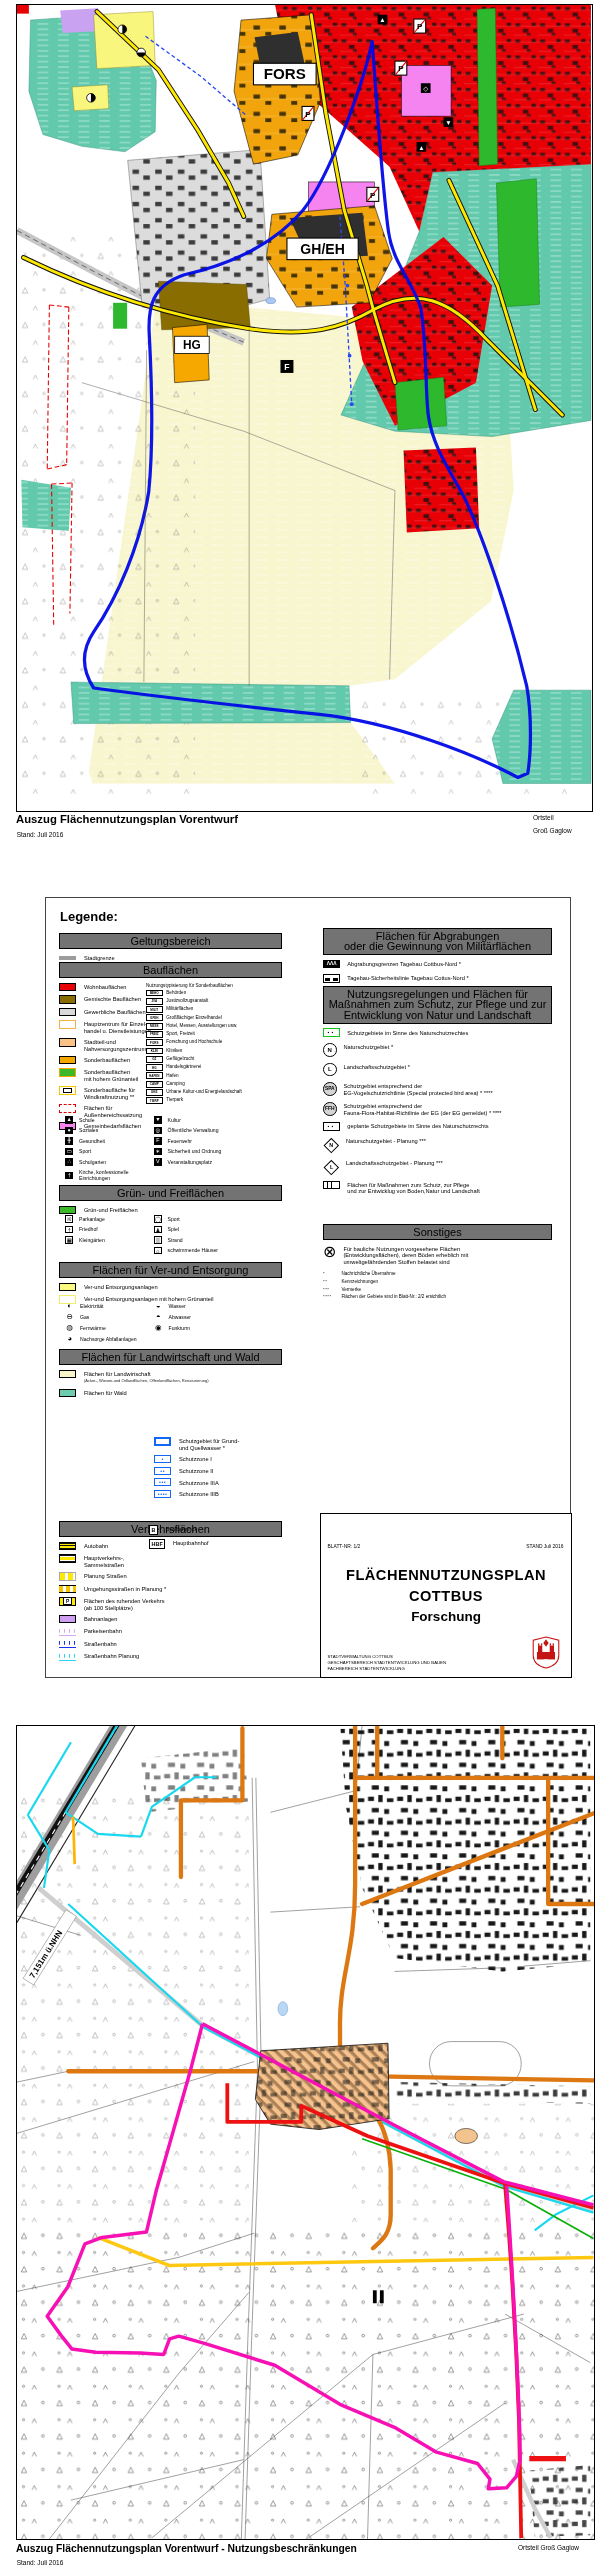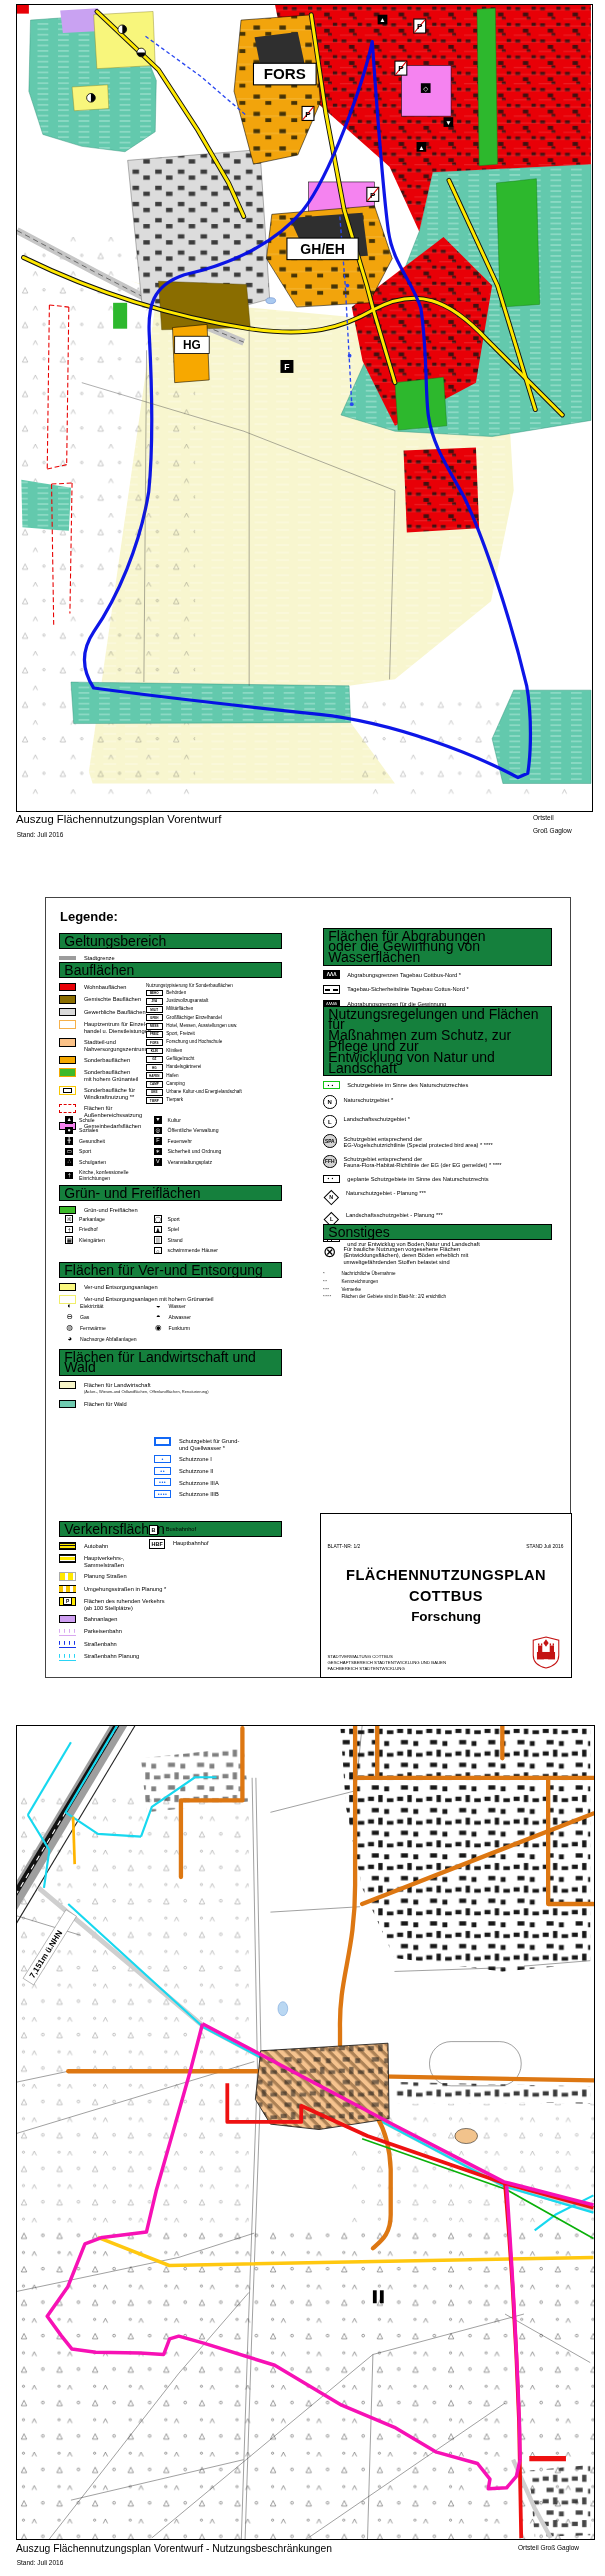--- a/index.html
+++ b/index.html
@@ -1,28 +1,28 @@
 <!DOCTYPE html>
 <html style="font-size:8.6px"><head>
 <meta charset="utf-8">
 <style>
   html,body{margin:0;padding:0;background:#fff;}
   #page{position:relative;width:606px;height:2576px;background:#fff;overflow:hidden;
         font-family:"Liberation Sans",sans-serif;color:#000;}
   .mapframe{position:absolute;border:0.5px solid #000;background:#fff;}
   svg{display:block;}
   
-  .cap-title{position:absolute;font-weight:normal;font-size:11.3px;white-space:nowrap;}
+  .cap-title{position:absolute;font-weight:bold;font-size:11.3px;white-space:nowrap;}
   .cap-sub{position:absolute;font-size:6.5px;}
   .cap-right{position:absolute;font-size:6.5px;white-space:nowrap;}
   
   #legendSheet{position:absolute;left:45px;top:897px;width:524px;height:779px;border:0.5px solid #444;background:#fff;}
   #legendTitle{position:absolute;left:14px;top:10.8px;font-size:13px;font-weight:bold;}
   .sec{position:absolute;width:223px;}
-  .shead{border:0.7px solid #000;font-size:14px;line-height:10.8px;padding:1.6px 4.3px;background:#15803d;white-space:pre-line;box-sizing:border-box;width:100%;margin-bottom:4.9px;}
+  .shead{border:0.7px solid #000;font-size:11px;line-height:10.8px;padding:1.6px 4.3px;background:#737373;white-space:pre-line;box-sizing:border-box;width:100%;margin-bottom:4.9px;text-align:center;}
   .li{display:flex;align-items:flex-start;gap:7.6px;margin-bottom:3.8px;}
   .lbl{font-size:5.7px;line-height:6.5px;white-space:pre-line;padding-top:1.1px;}
   .sub{font-size:4px;color:#222;}
   .sw{width:17.3px;height:8.6px;border:0.5px solid #000;box-sizing:border-box;flex:none;display:flex;align-items:center;justify-content:center;background:#fff;overflow:hidden;}
   .sw.graybar{background:#9c9c9c;border:none;height:3.8px;margin-top:2.2px;}
   .sw.red{background:#e80007;} .sw.olive{background:#8a6d00;} .sw.ltgray{background:#d9d9d9;}
   .sw.worange{border:1.6px solid #f5b04a;} .sw.ltorange{background:#fbc288;} .sw.amber{background:#f5a800;}
   .sw.grorange{background:#3cb929;border:1.6px solid #f0a800;}
   .sw.wind{border:1.6px solid #f7c600;}
   .sw.wind .ibox{width:7.6px;height:3.8px;border:0.5px solid #000;background:#fff;}
@@ -637,39 +637,39 @@
           </div>
           <div class="li ">
             <span class="vb">HBF</span>
             <span class="lbl">Hauptbahnhof</span>
           </div>
         </div>
       </div>
 
     <div class="sec" style="left:277px;top:30px;width:229px;">
       <div class="shead">Flächen für Abgrabungen
-oder die Gewinnung von Wasserflächen</div>
+oder die Gewinnung von Militärflächen</div>
       <div id="ab-items">
           <div class="li r">
             <span class="sw zz">ΛΛΛ</span>
             <span class="lbl">Abgrabungsgrenzen Tagebau Cottbus-Nord *</span>
           </div>
           <div class="li r">
             <span class="sw dsh"></span>
             <span class="lbl">Tagebau-Sicherheitslinie Tagebau Cottus-Nord *</span>
           </div>
           <div class="li r">
             <span class="sw zz2">ΛΛΛΛΛ</span>
             <span class="lbl">Abgrabungsgrenzen für die Gewinnung
 von oberflächennahen Bodenschätzen *</span>
           </div>
         </div>
     </div>
 
-    <div class="sec" style="left:277px;top:108px;width:229px;">
+    <div class="sec" style="left:277px;top:88px;width:229px;">
       <div class="shead">Nutzungsregelungen und Flächen für
 Maßnahmen zum Schutz, zur Pflege und zur
 Entwicklung von Natur und Landschaft</div>
       <div id="nr-items">
           <div class="li r">
             <span class="sw natg">▪▪</span>
             <span class="lbl">Schutzgebiete im Sinne des Naturschutzrechtes</span>
           </div>
           <div class="li r">
             <span class="circ">N</span>

